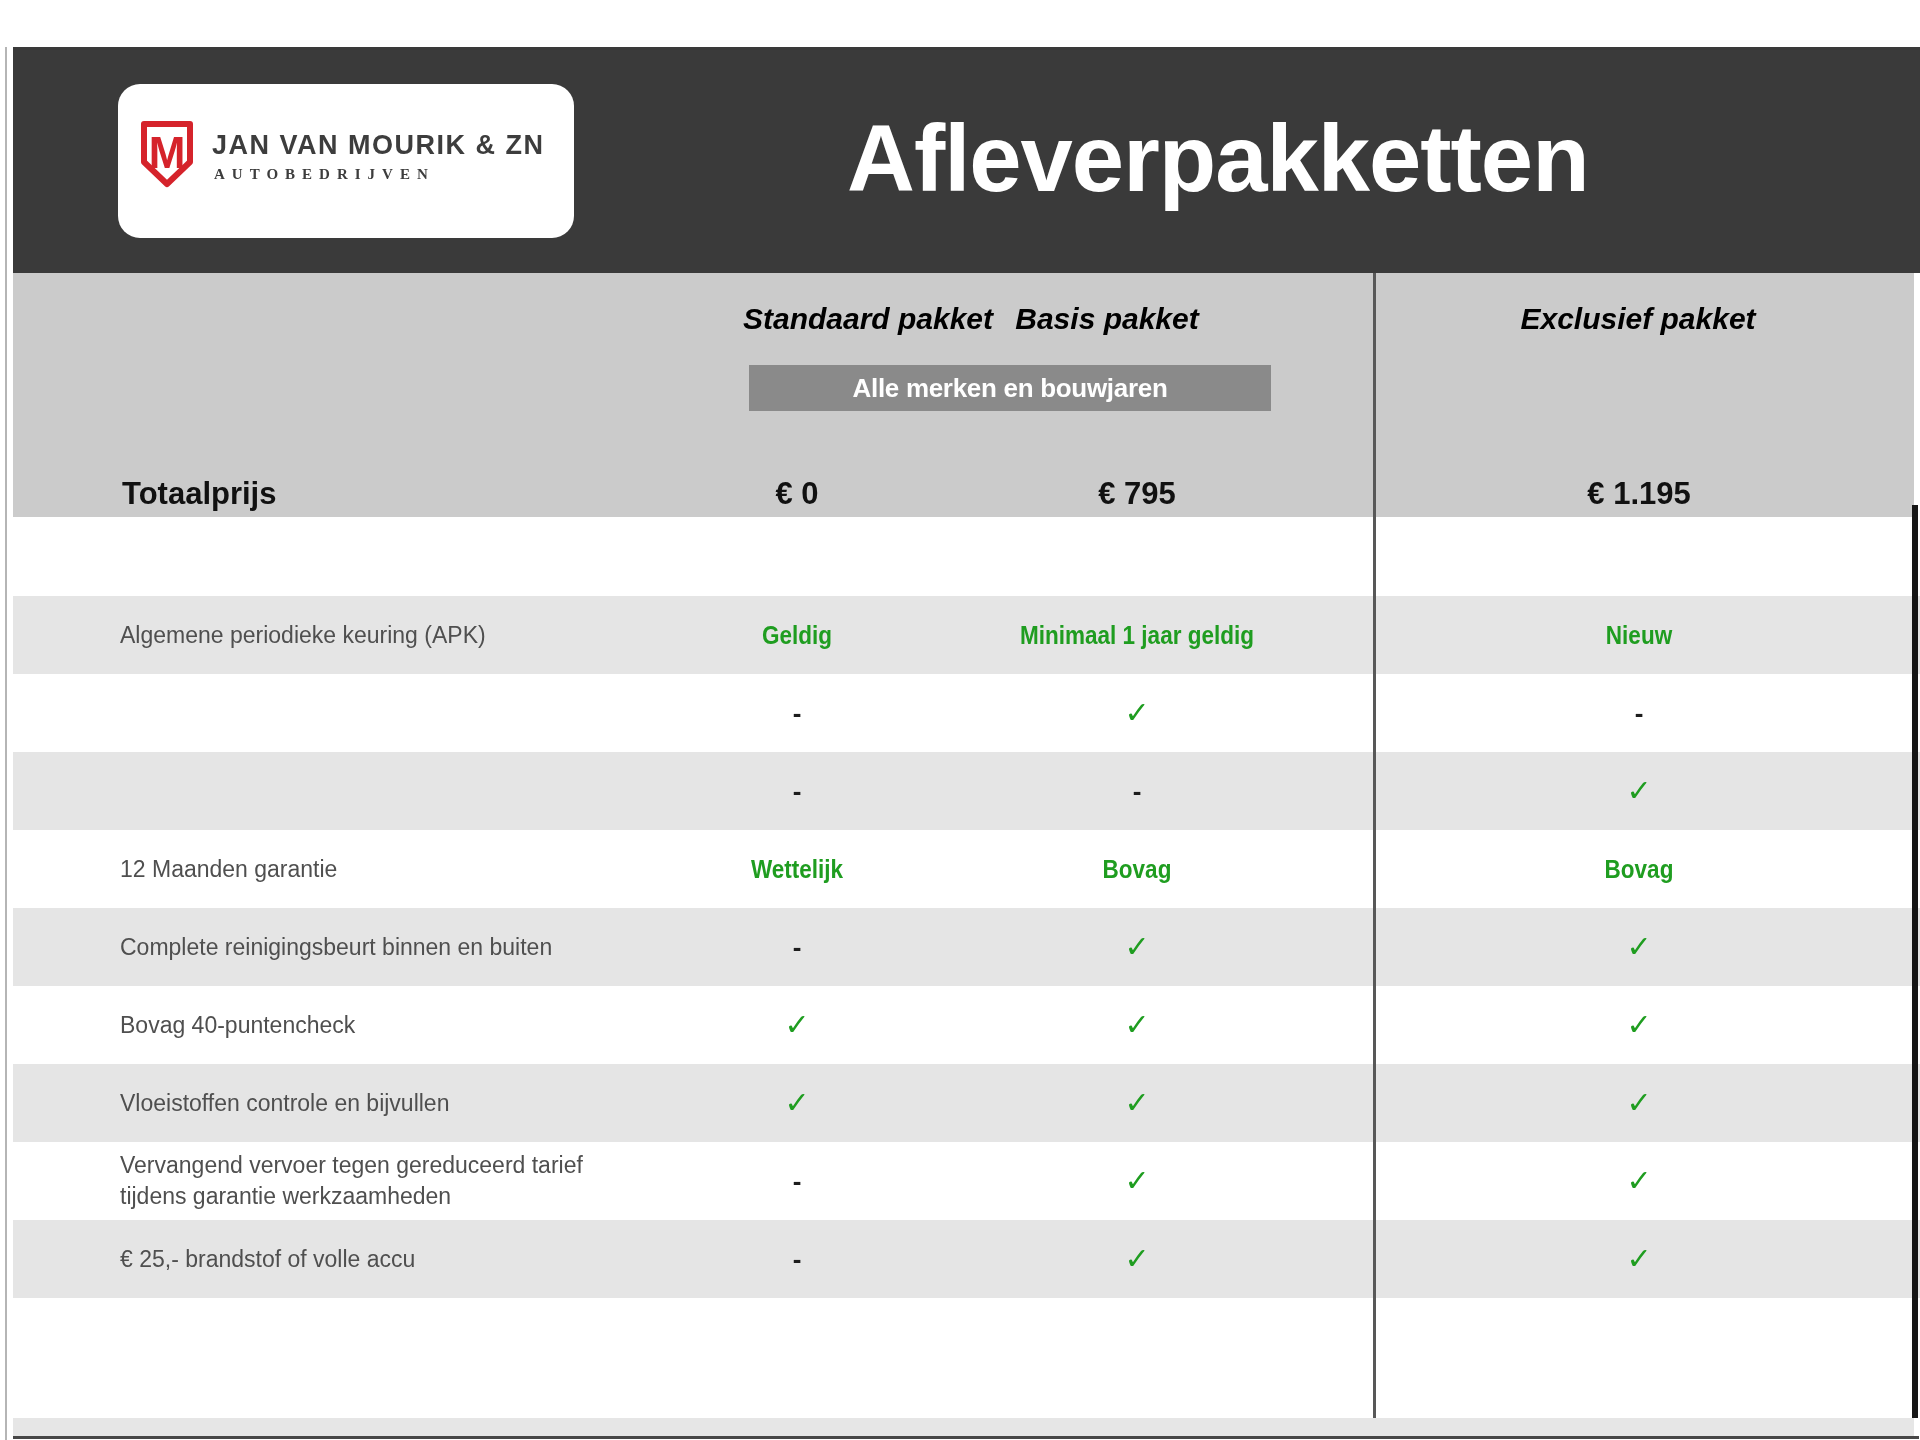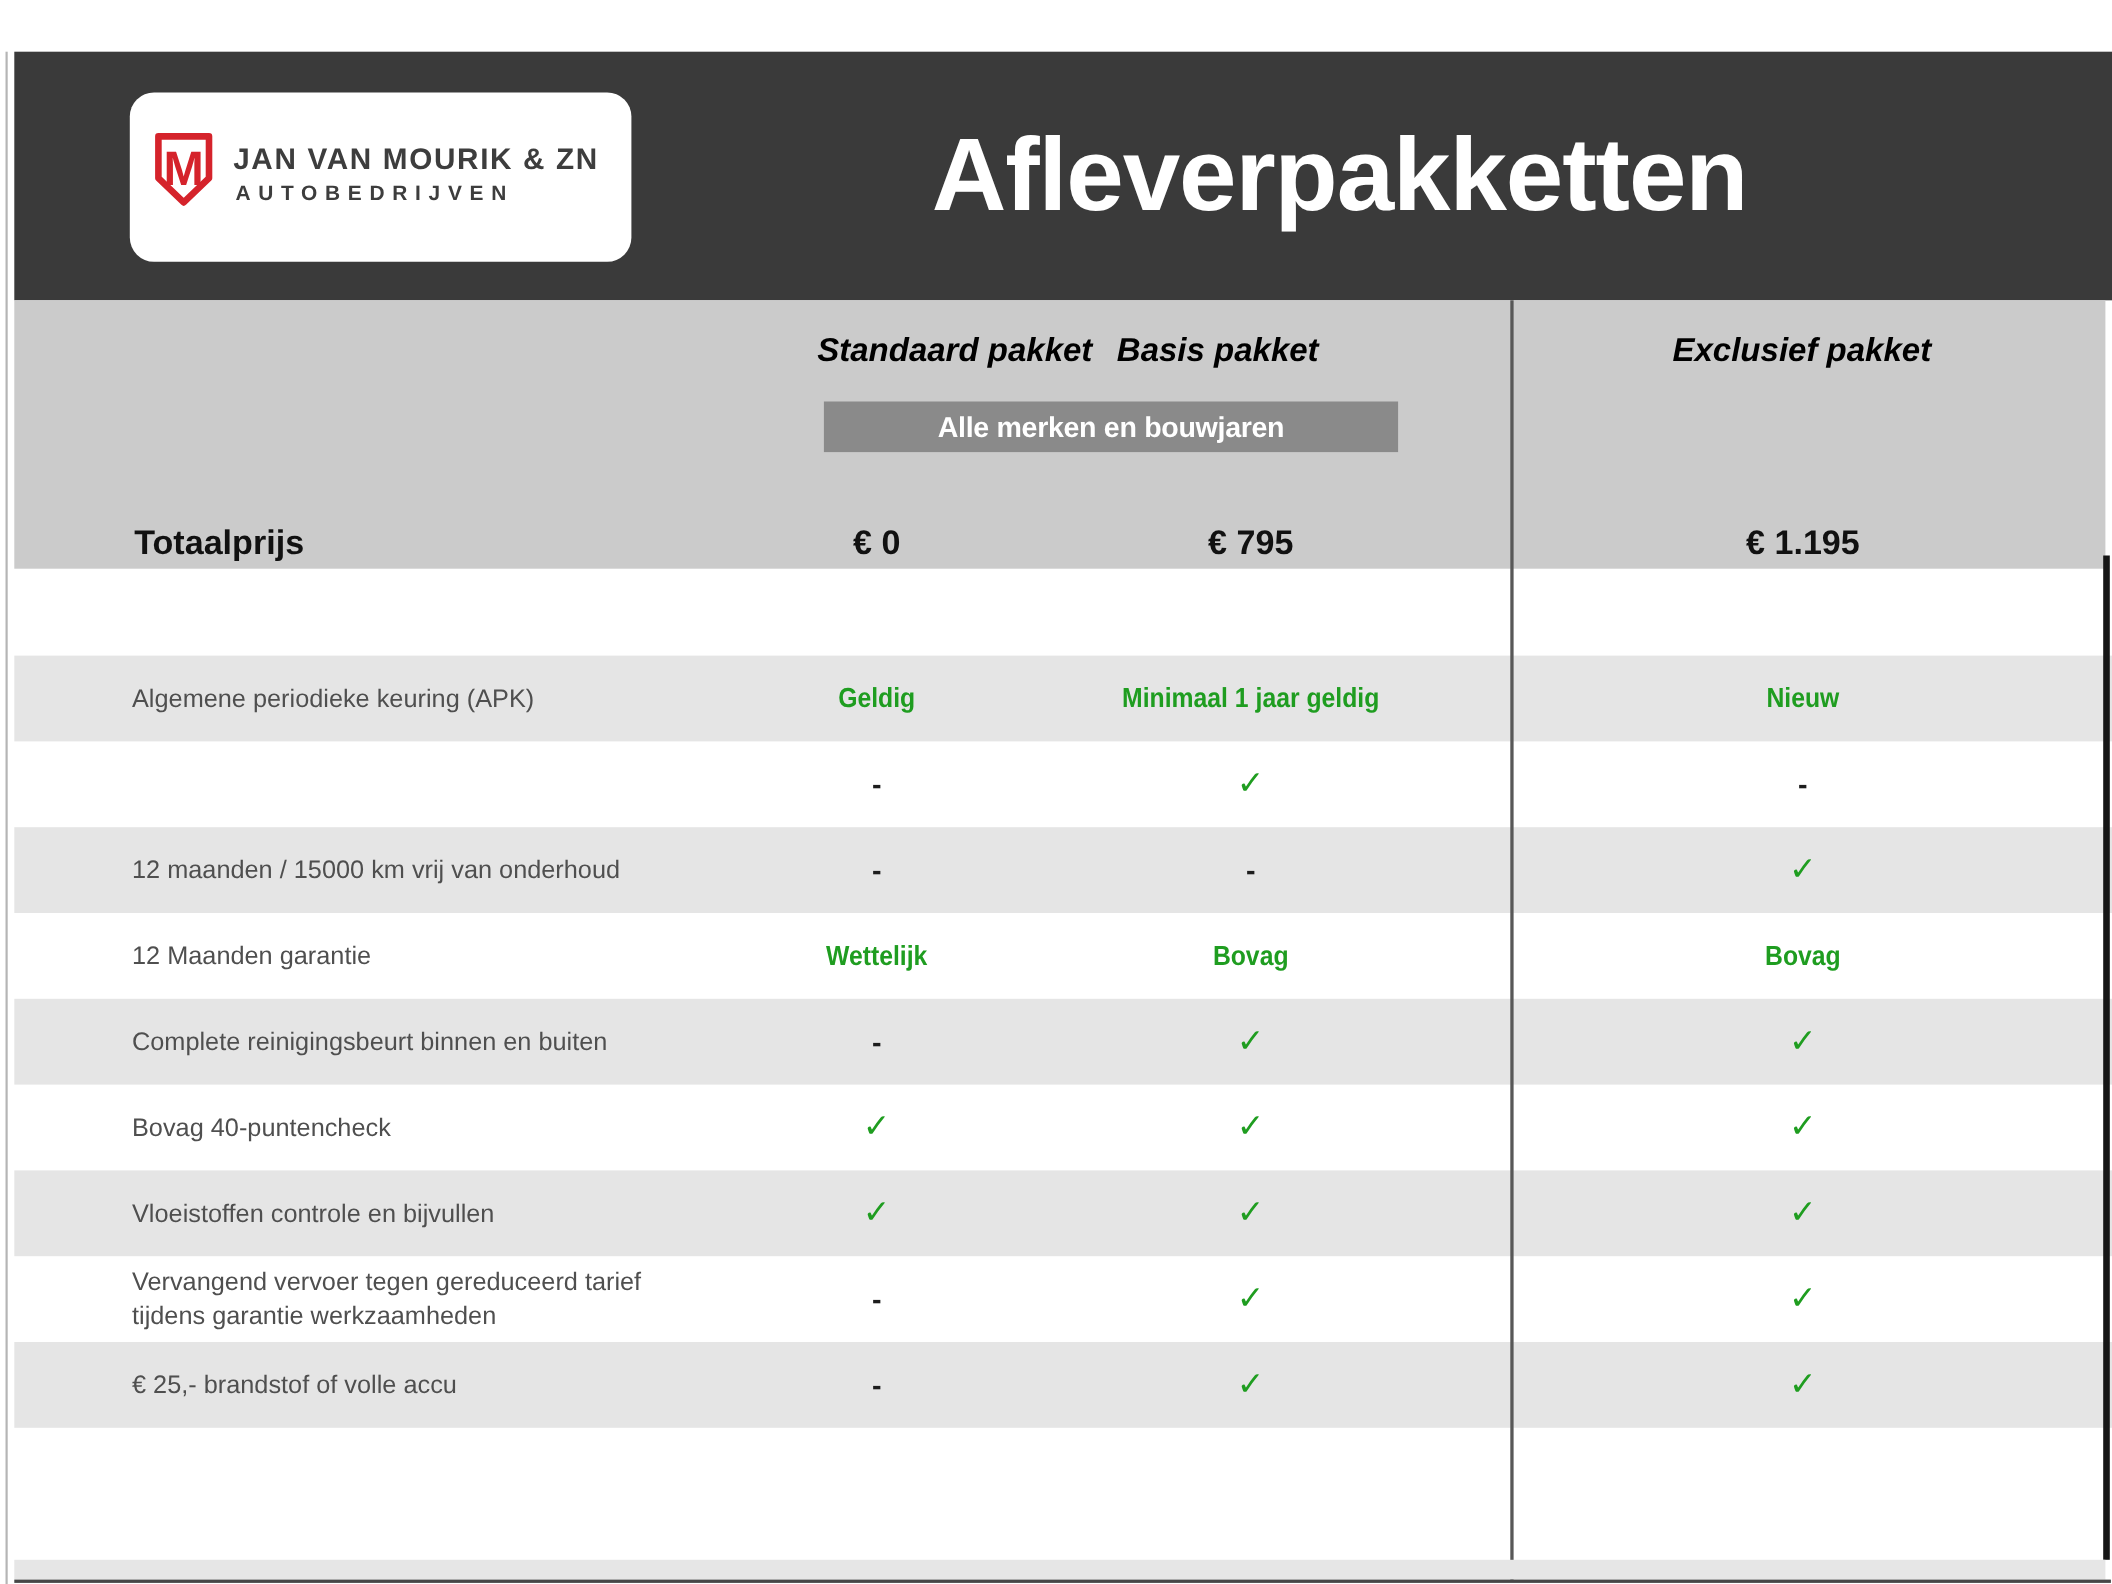--- a/index.html
+++ b/index.html
@@ -11,21 +11,21 @@
   .right-rule{position:absolute;left:1912px;top:505px;width:6px;height:913px;background:#161616;}
   .divider{position:absolute;left:1373px;top:273px;width:3px;height:1164px;background:#585858;}
   .bottom-band{position:absolute;left:13px;top:1418px;width:1901px;height:18px;background:#e6e6e6;}
   .bottom-rule{position:absolute;left:13px;top:1436px;width:1906px;height:3px;background:#474747;}
 
   
   .topbar{position:absolute;left:13px;top:47px;width:1907px;height:226px;background:var(--dark,#3a3a3a);}
   .logo-card{position:absolute;left:105px;top:37px;width:456px;height:154px;background:#fff;border-radius:22px;}
   .shield{position:absolute;left:22px;top:36px;}
   .brand-name{position:absolute;left:94px;top:46px;font-size:27px;font-weight:bold;letter-spacing:1.5px;color:#3d3d3d;white-space:nowrap;}
-  .brand-sub{position:absolute;left:96px;top:82px;font-size:19px;font-weight:bold;letter-spacing:7px;color:#3d3d3d;white-space:nowrap;}
+  .brand-sub{position:absolute;left:96px;top:82px;font-size:15px;font-weight:bold;letter-spacing:7px;color:#3d3d3d;white-space:nowrap;font-family:Liberation Serif, serif;}
   .title{position:absolute;left:830px;top:58px;margin:4px;font-size:94px;line-height:100px;font-weight:bold;
          letter-spacing:-1px;color:#ffffff;white-space:nowrap;}
 
   
   .band{position:absolute;left:13px;top:273px;width:1901px;height:244px;background:var(--band,#cbcbcb);}
   .col-h{position:absolute;top:29px;transform:translateX(-50%);font-size:30px;font-weight:bold;color:#000000;white-space:nowrap;font-style:italic;}
   .col-h1{left:855px;}
   .col-h2{left:1094px;}
   .col-h3{left:1625px;}
   .badge{position:absolute;top:92px;height:46px;line-height:46px;background:var(--badge,#8a8a8a);
@@ -84,21 +84,20 @@
         <div class="cell text" style="left: 634px;">Geldig</div>
         <div class="cell text" style="left: 974px;">Minimaal 1 jaar geldig</div>
         <div class="cell text" style="left: 1476px;">Nieuw</div>
       </div>
       <div class="row" style="top: 674px;">
         <div class="cell dash" style="left: 634px;">-</div>
         <div class="cell check" style="left: 974px;">✓</div>
         <div class="cell dash" style="left: 1476px;">-</div>
       </div>
       <div class="row shaded" style="top: 752px;">
-        <div class="row-label">12 maanden / 15000 km vrij van onderhoud</div>
         <div class="cell dash" style="left: 634px;">-</div>
         <div class="cell dash" style="left: 974px;">-</div>
         <div class="cell check" style="left: 1476px;">✓</div>
       </div>
       <div class="row" style="top: 830px;">
         <div class="row-label">12 Maanden  garantie</div>
         <div class="cell text" style="left: 634px;">Wettelijk</div>
         <div class="cell text" style="left: 974px;">Bovag</div>
         <div class="cell text" style="left: 1476px;">Bovag</div>
       </div>

